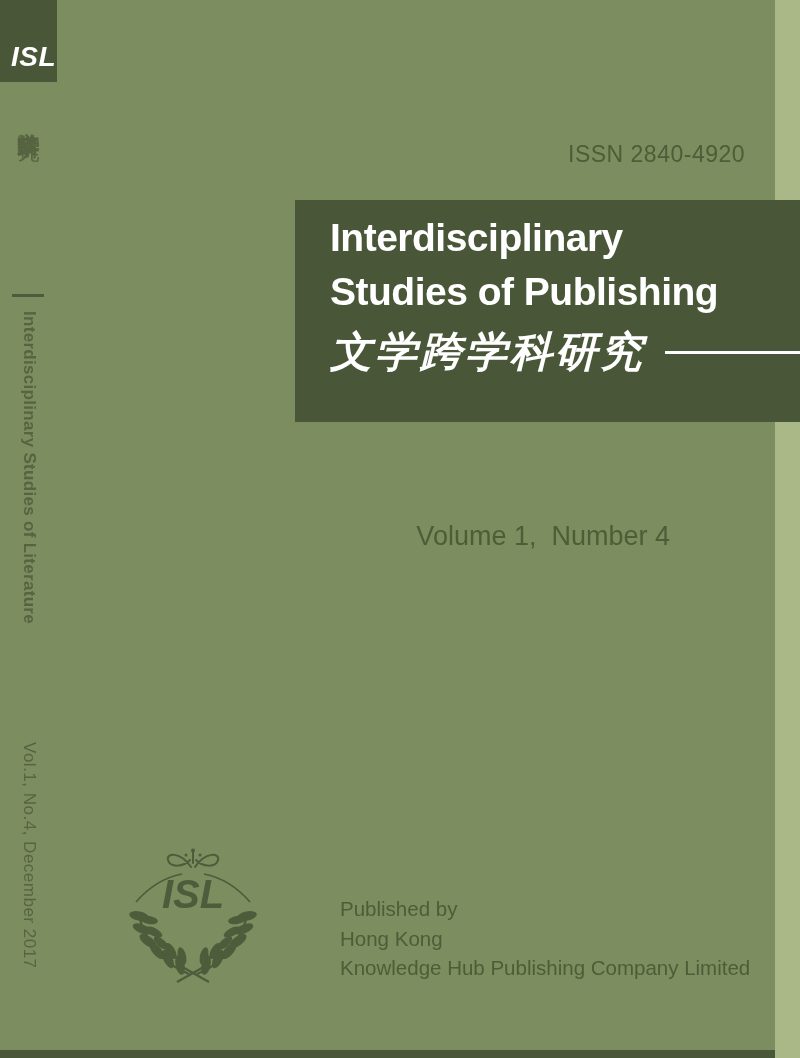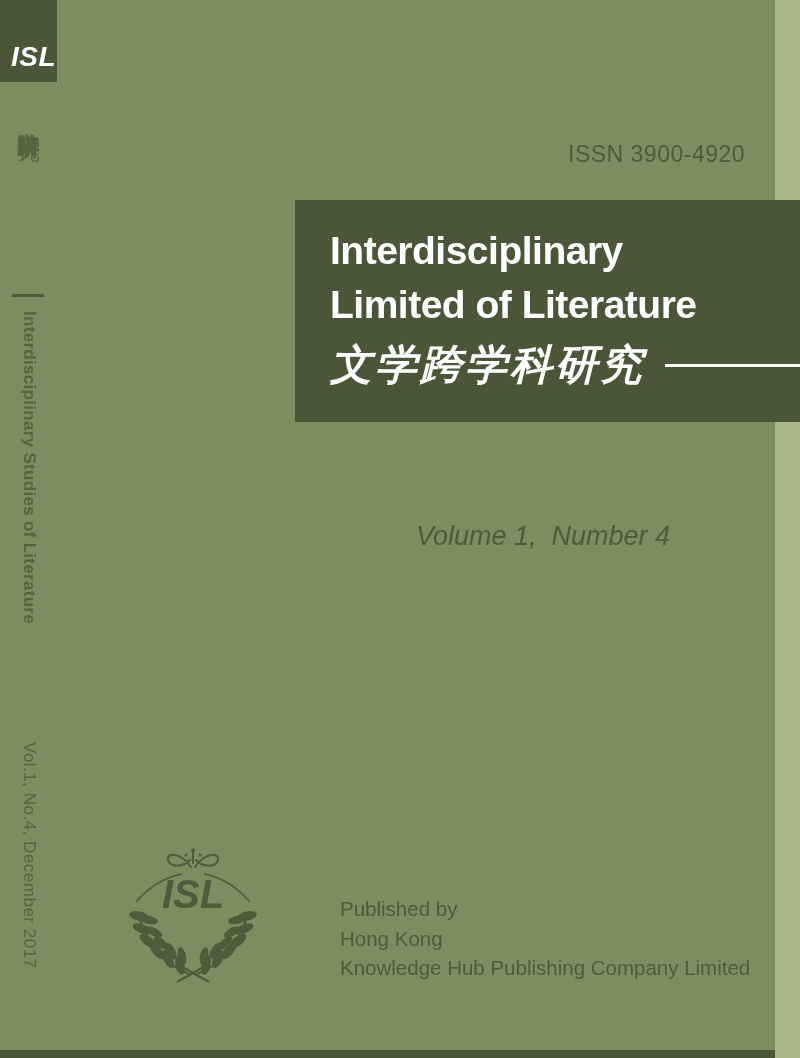--- a/index.html
+++ b/index.html
@@ -59,21 +59,21 @@
   }
   
   .issn{
     position:absolute;left:568px;top:141px;
     font-size:23px;color:#4d5d38;letter-spacing:0.5px;z-index:2;
   }
   
   .title-panel{
     position:absolute;left:295px;top:200px;width:505px;height:222px;
     background:#495738;z-index:4;
-    box-sizing:border-box;padding:24px 0 0 35px;
+    box-sizing:border-box;padding:11px 0 0 35px;
   }
   .title-en{
     color:#ffffff;font-weight:bold;font-size:39px;line-height:54px;
     letter-spacing:-0.5px;
   }
   .title-zh-row{
     display:flex;align-items:center;margin-top:12px;
   }
   .title-zh{
     color:#ffffff;font-size:42px;line-height:1;
@@ -81,21 +81,20 @@
     letter-spacing:3px;white-space:nowrap;
   }
   .title-zh-dash{
     flex:1;height:3px;background:#ffffff;margin-left:20px;
   }
   
   .volume-block{
     position:absolute;right:130px;top:446px;text-align:left;z-index:2;
     font-size:27px;line-height:36px;color:#4d5d38;
     white-space:pre;
-    font-style:italic;
   }
   
   .laurel{
     position:absolute;left:126px;top:846px;z-index:2;
   }
   
   .publisher{
     position:absolute;left:296px;top:894px;z-index:2;
     font-size:20.5px;line-height:29.5px;color:#4d5d38;margin-left:44px;
   }
@@ -110,26 +109,26 @@
   <div class="isl-text">ISL</div>
 </div>
 
 <div class="sidebar">
   <div class="sb-zh">文学跨学科研究</div>
   <div class="sb-dash"></div>
   <div class="sb-en">Interdisciplinary Studies of Literature</div>
   <div class="sb-issue">Vol.1, No.4, December 2017</div>
 </div>
 
-<div class="issn">ISSN 3900-4920</div>
+<div class="issn">ISSN 2840-4920</div>
 
 <div class="title-panel">
   <div class="title-en">
     <div>Interdisciplinary</div>
-    <div>Limited of Literature</div>
+    <div>Studies of Publishing</div>
   </div>
   <div class="title-zh-row">
     <span class="title-zh">文学跨学科研究</span>
     <span class="title-zh-dash"></span>
   </div>
 </div>
 
 <div class="volume-block">
   <div>Volume 1,  Number 4</div>
 </div>

